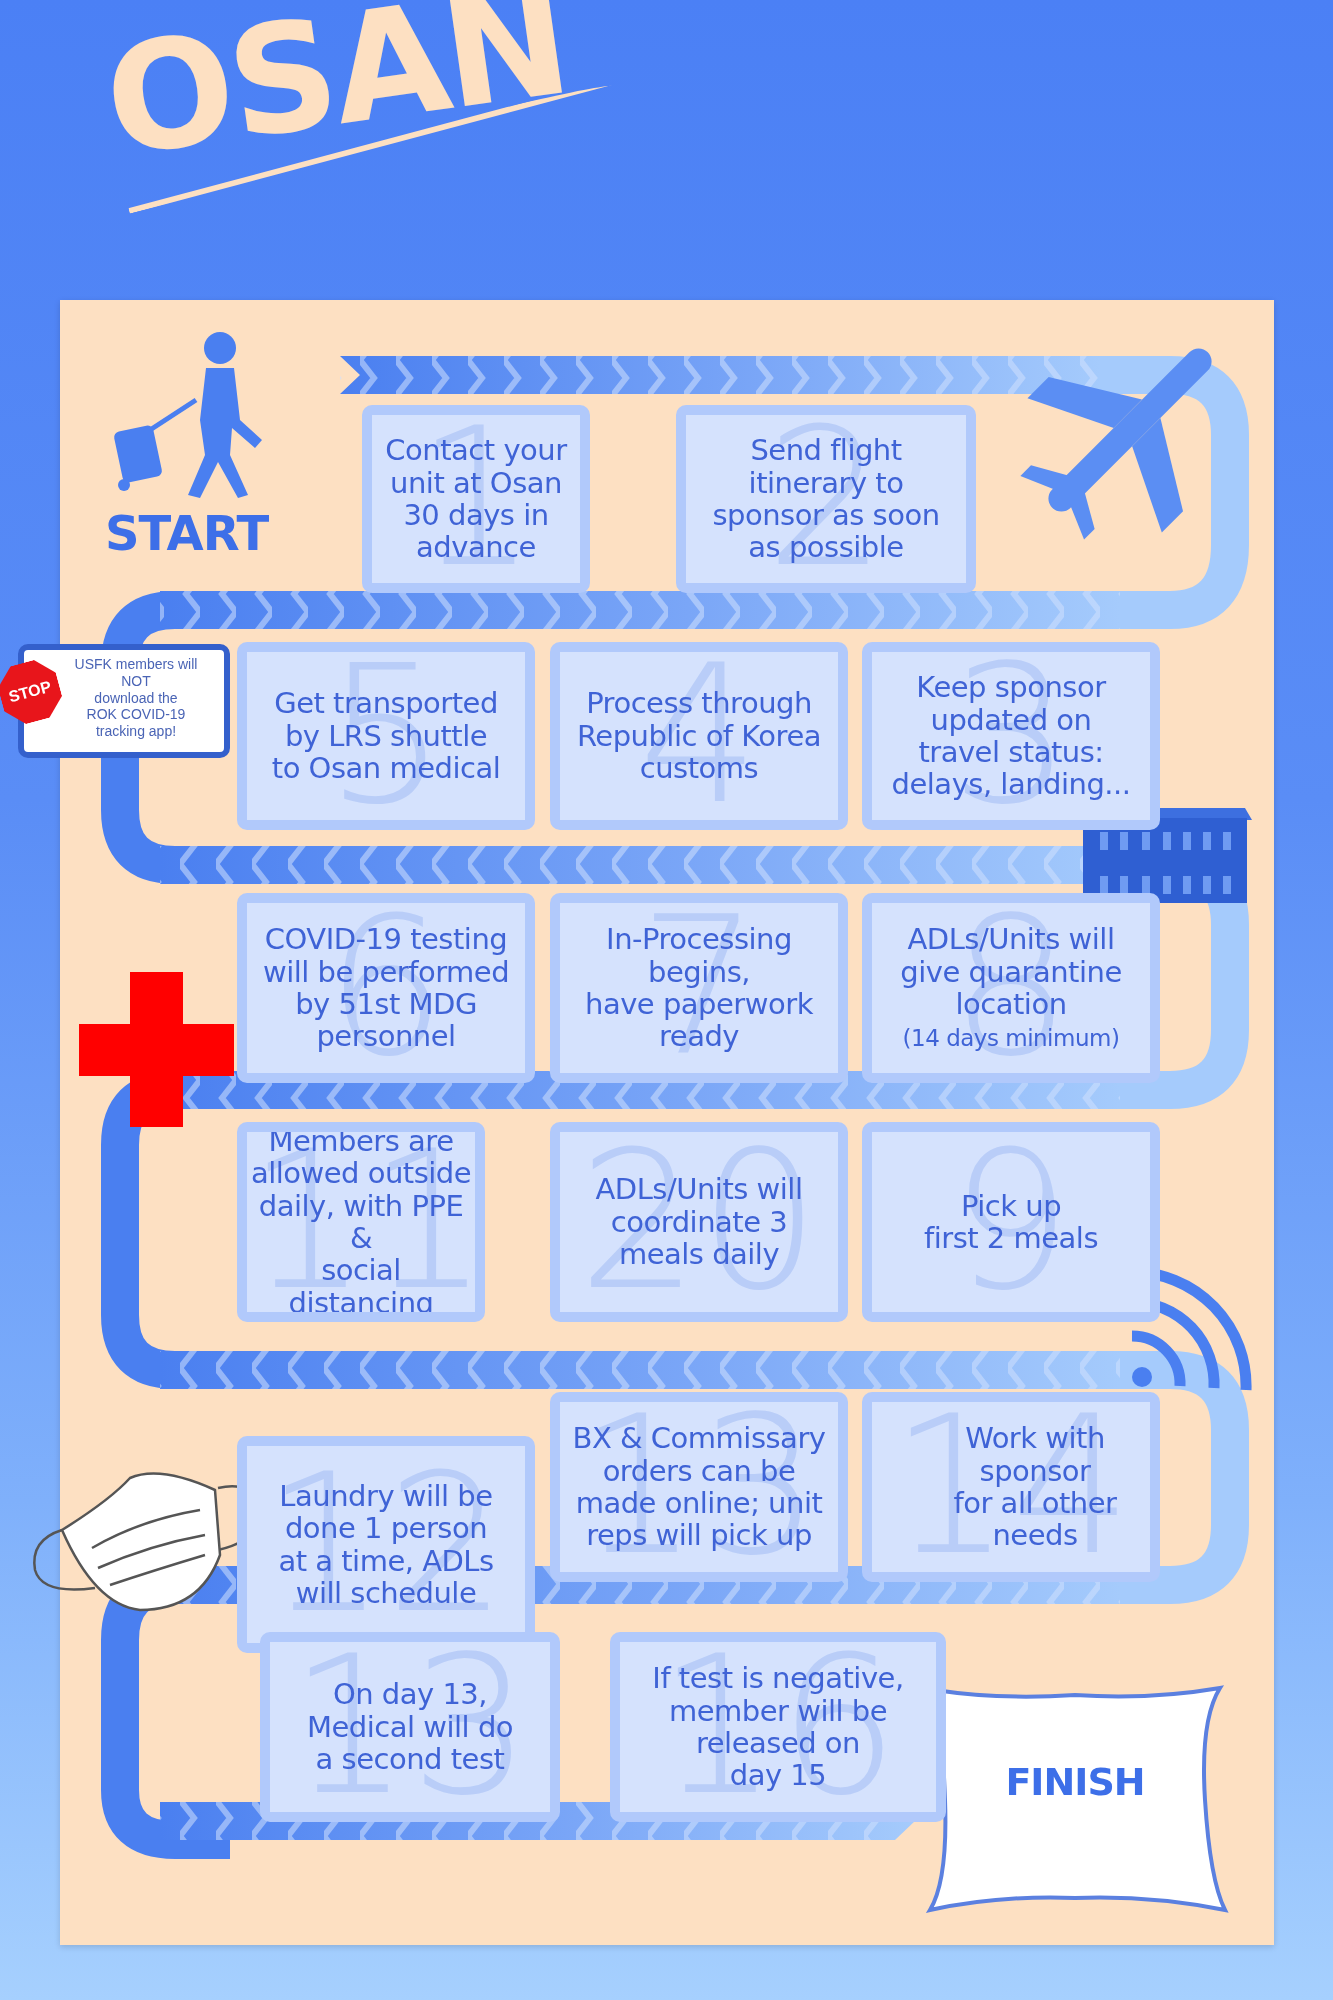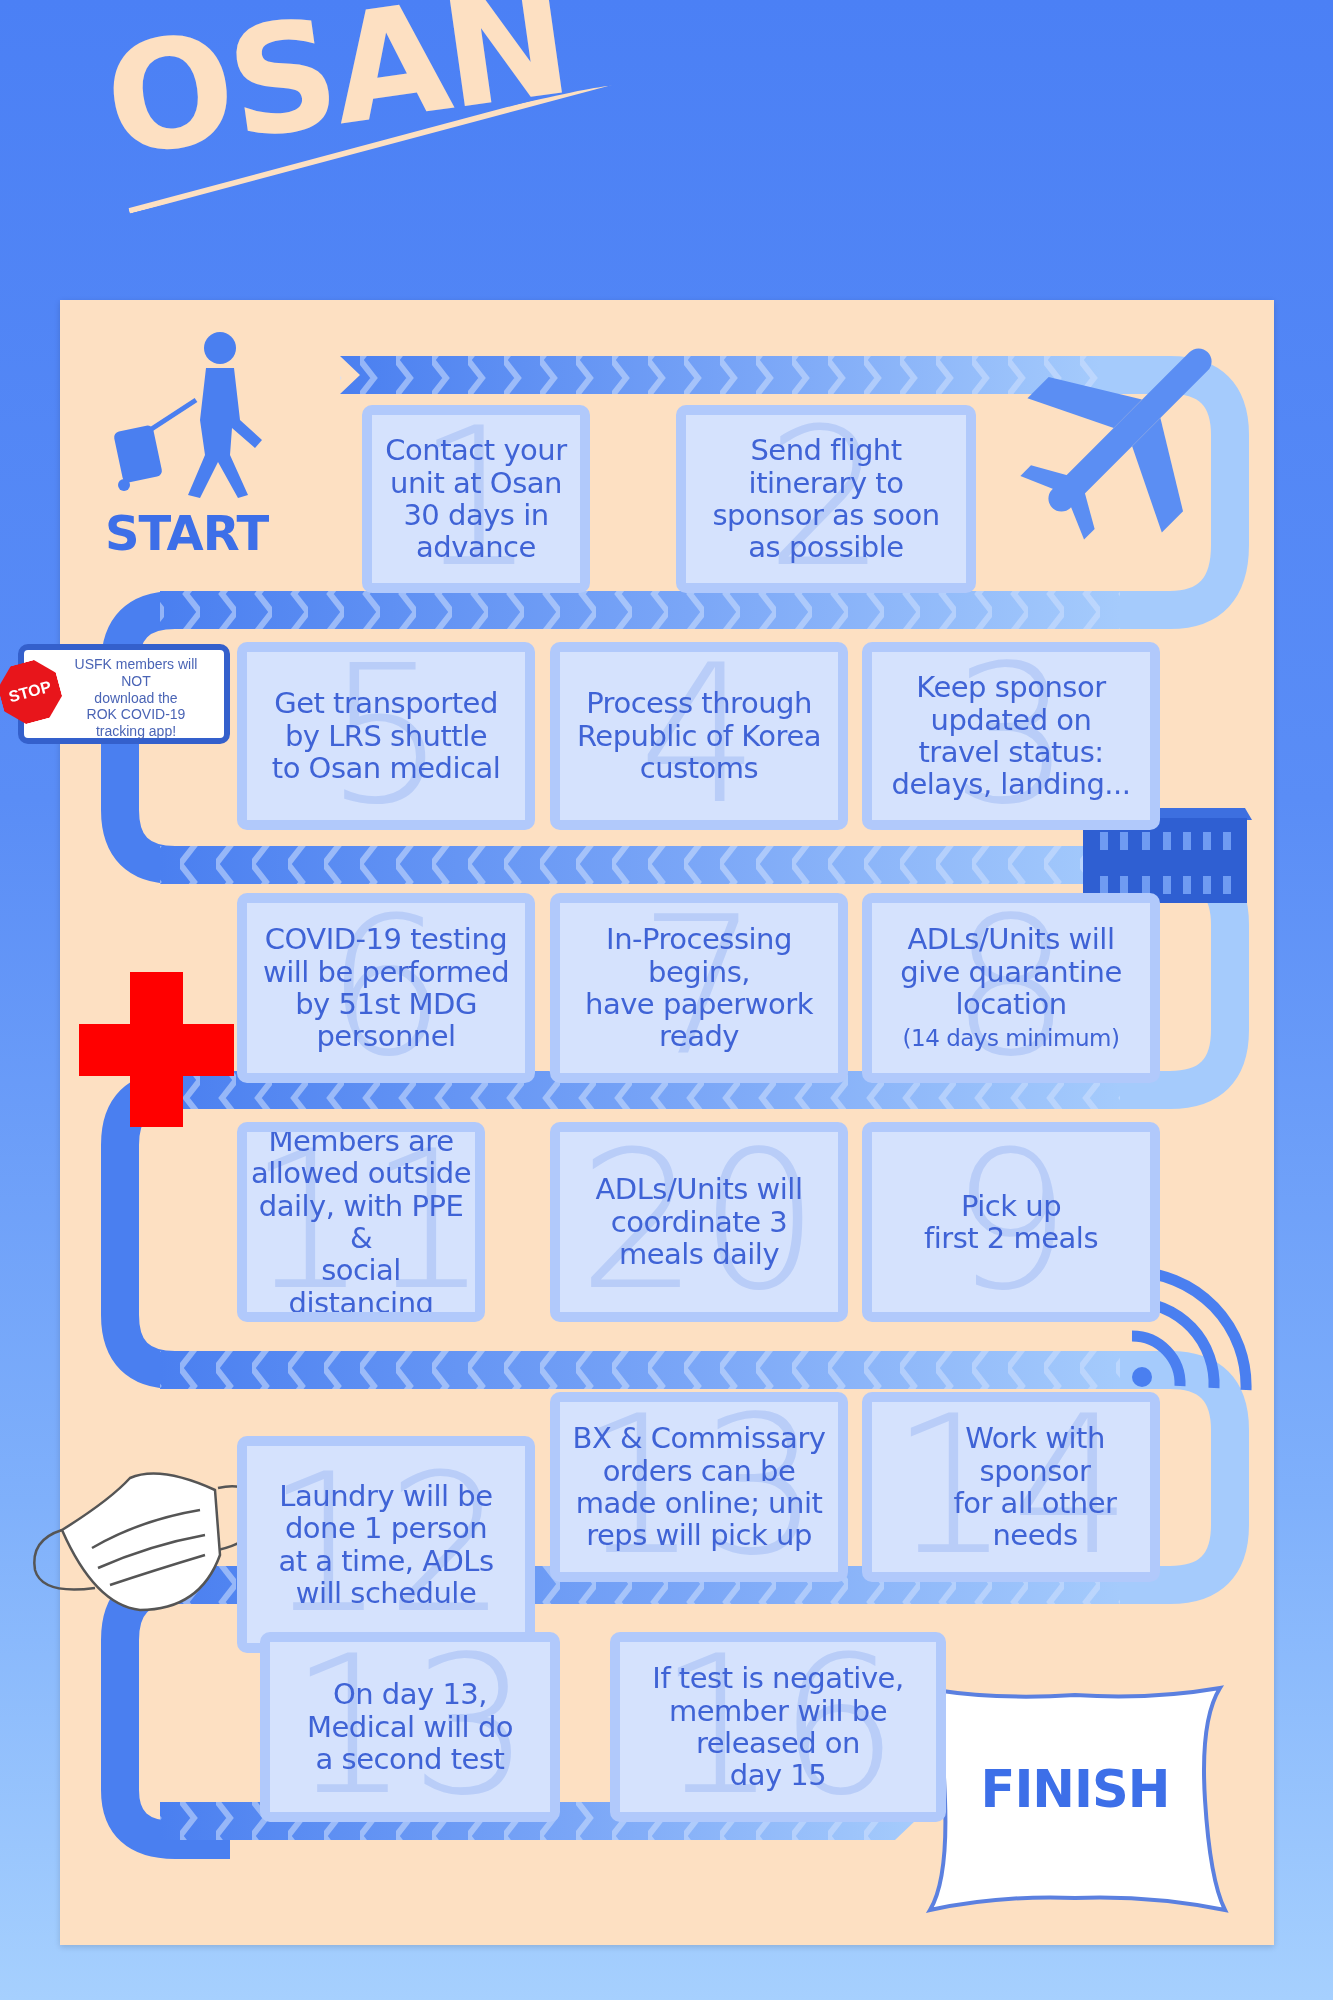--- a/index.html
+++ b/index.html
@@ -52,34 +52,34 @@
     position: relative; z-index: 1; color: #3f63d6; font-size: 29px; line-height: 1.12;
     font-family: "DejaVu Sans", sans-serif; white-space: pre-line; letter-spacing: -0.5px;
   }
   .card .txt .small { font-size: 23px; }
 
   .start-label {
     position: absolute; left: 105px; top: 505px; color: #3d6fe8;
     font-weight: 900; font-size: 48px; font-family: "DejaVu Sans", sans-serif; letter-spacing: -1px;
   }
   .stop-note {
-    position: absolute; left: 18px; top: 644px; width: 212px; height: 100px;
+    position: absolute; left: 18px; top: 644px; width: 212px; height: 114px;
     background: #ffffff; border: 6px solid #3460cc; border-radius: 10px;
     color: #4a64b5; font-size: 14px; line-height: 1.2; text-align: center;
     padding: 6px 6px 6px 30px; white-space: pre-line;
   }
   .stop-sign {
     position: absolute; left: 0px; top: 662px; width: 60px; height: 60px;
     background: #e8151b; clip-path: polygon(30% 0,70% 0,100% 30%,100% 70%,70% 100%,30% 100%,0 70%,0 30%);
     color: #fff; font-weight: 700; font-size: 16px; display: flex; align-items: center; justify-content: center;
     transform: rotate(-15deg);
   }
   .finish-label {
     position: absolute; left: 955px; top: 1760px; width: 240px; text-align: center;
-    color: #3d6fe8; font-weight: 900; font-size: 51px; font-family: "DejaVu Sans", sans-serif; letter-spacing: -1px;
+    color: #3d6fe8; font-weight: 900; font-size: 38px; font-family: "DejaVu Sans", sans-serif; letter-spacing: -1px;
   }
 </style>
 </head>
 <body>
 
 <div class="header">
   <div class="osan">OSAN</div>
   <div class="osan-swoosh"></div>
 </div>
 

